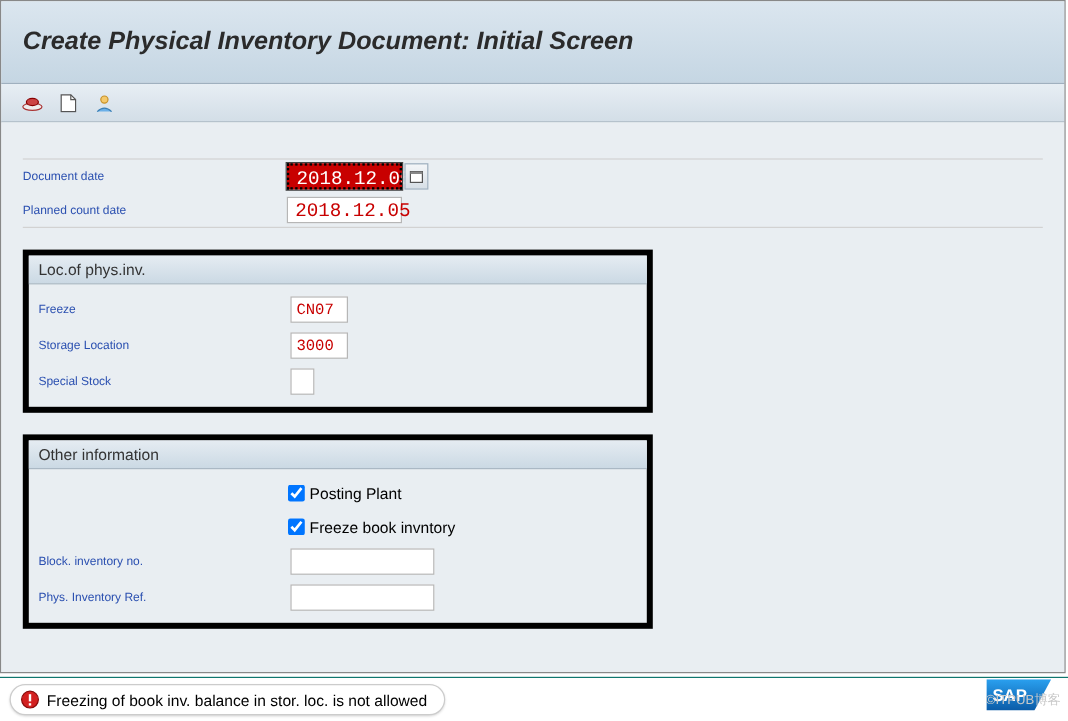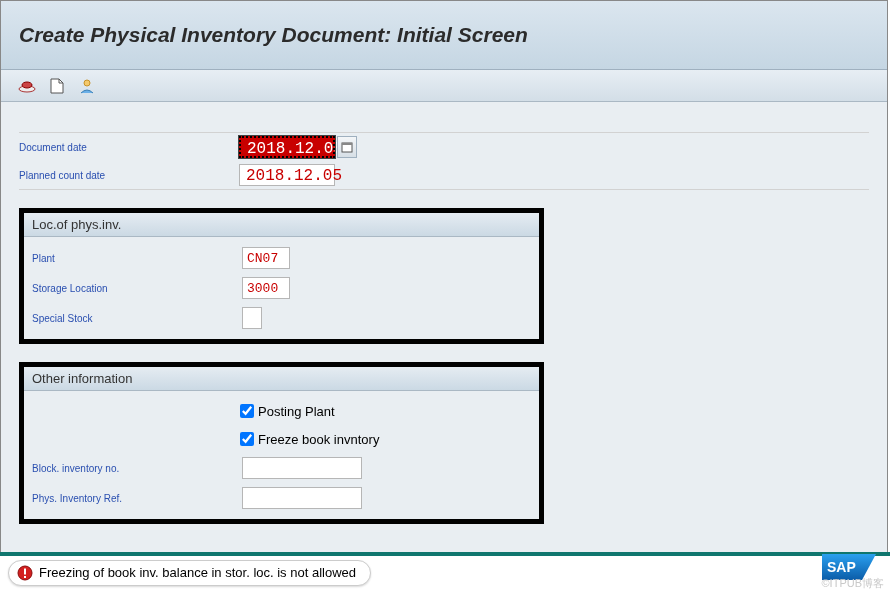--- a/index.html
+++ b/index.html
@@ -14,21 +14,21 @@
   .field-label { width: 220px; color: #2a4fb0; font-size: 10px; }
   .ro-input { border: 1px solid #b6b6b6; background: #fff; height: 22px; padding: 2px 6px; font-family: Liberation Mono, monospace; font-size: 16px; color: #c80000; }
   .hl { background: #c80000; color: #fff; border: 2px dotted #000; outline: 1px solid #444; }
   .datepick { width: 20px; height: 22px; border: 1px solid #9fb0bf; background: linear-gradient(#f4f6f8,#d7dfe6); margin-left: 2px; cursor: pointer; display:inline-flex; align-items:center; justify-content:center; }
   .group { margin-top: 18px; width: 525px; border: 5px solid #000000; background: #e9eef2; }
   .group-hd { background: linear-gradient(#e5ecf2,#cbd9e4); border-bottom: 1px solid #aab8c4; padding: 4px 8px; color: #333; font-size: 13px; }
   .group-body { padding: 6px 8px; }
   .group-body .field-row { height: 30px; }
   .chk-row { padding-left: 208px; display: flex; align-items: center; height: 28px; gap: 4px; }
   .chk { width: 14px; height: 14px; }
-  .statusbar { position: absolute; bottom: 12px; left: 0; right: 0; height: 37px; display: flex; align-items: center; padding: 0 8px; background: #fff; border-top: 4px solid #0f766e; }
+  .statusbar { position: absolute; bottom: 0; left: 0; right: 0; height: 37px; display: flex; align-items: center; padding: 0 8px; background: #fff; border-top: 1px solid #0f766e; }
   .statusbar .bubble { background: #fff; border: 1px solid #ccc; border-radius: 14px; padding: 4px 14px 4px 8px; display: flex; align-items: center; gap: 6px; box-shadow: 0 1px 2px rgba(0,0,0,0.15);}
   .err-icon { width: 16px; height: 16px; }
   .sap-logo { position: absolute; right: 14px; bottom: 6px; }
   .watermark { position: absolute; right: 6px; bottom: 10px; color: #c9c9c9; font-size: 11px; }
   .top-fields { border-top: 1px solid #d2d2d2; border-bottom: 1px solid #d2d2d2; background: #e9eef2; }
   .top-fields .field-row { padding: 2px 0; }
   .inp { border: 1px solid #b6b6b6; background: #fff; height: 22px; padding: 2px 4px; font-family: 'Courier New', monospace; font-size: 13px; color: #c80000; }
 </style>
 </head>
 <body>
@@ -73,21 +73,21 @@
       <div class="field-row">
         <span class="field-label">Planned count date</span>
         <span class="ro-input" style="width:96px;">2018.12.05</span>
       </div>
     </div>
 
     <div class="group">
       <div class="group-hd">Loc.of phys.inv.</div>
       <div class="group-body">
         <div class="field-row">
-          <span class="field-label" style="width:210px;">Plant</span>
+          <span class="field-label" style="width:210px;">Freeze</span>
           <input class="inp" style="width: 48px;" value="CN07">
         </div>
         <div class="field-row">
           <span class="field-label" style="width:210px;">Storage Location</span>
           <input class="inp" style="width: 48px;" value="3000">
         </div>
         <div class="field-row">
           <span class="field-label" style="width:210px;">Special Stock</span>
           <input class="inp" style="width: 20px;" value="">
         </div>

